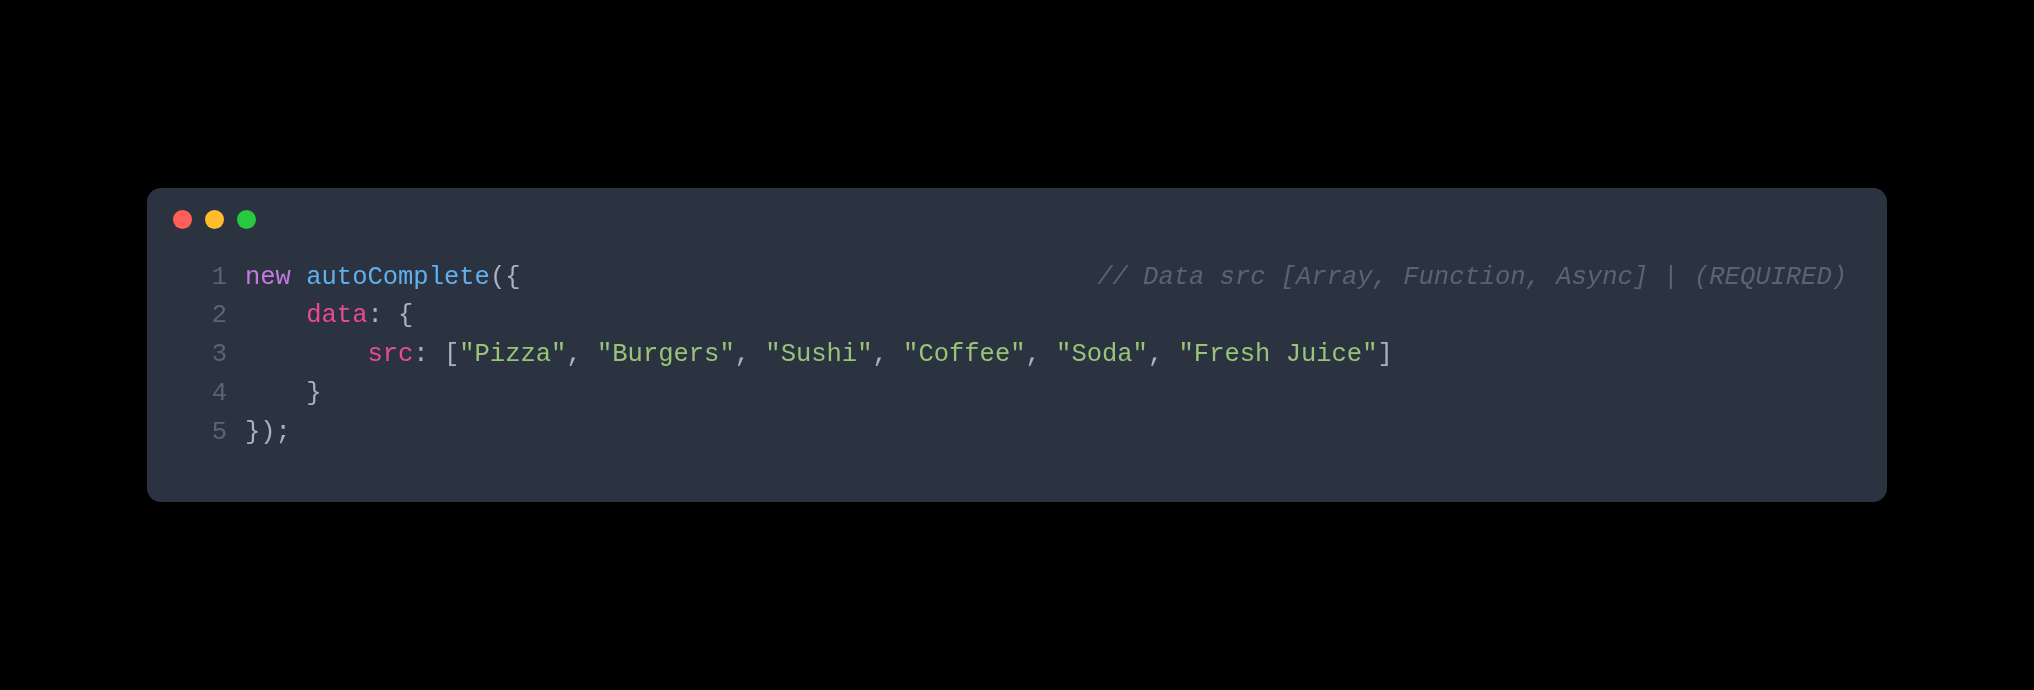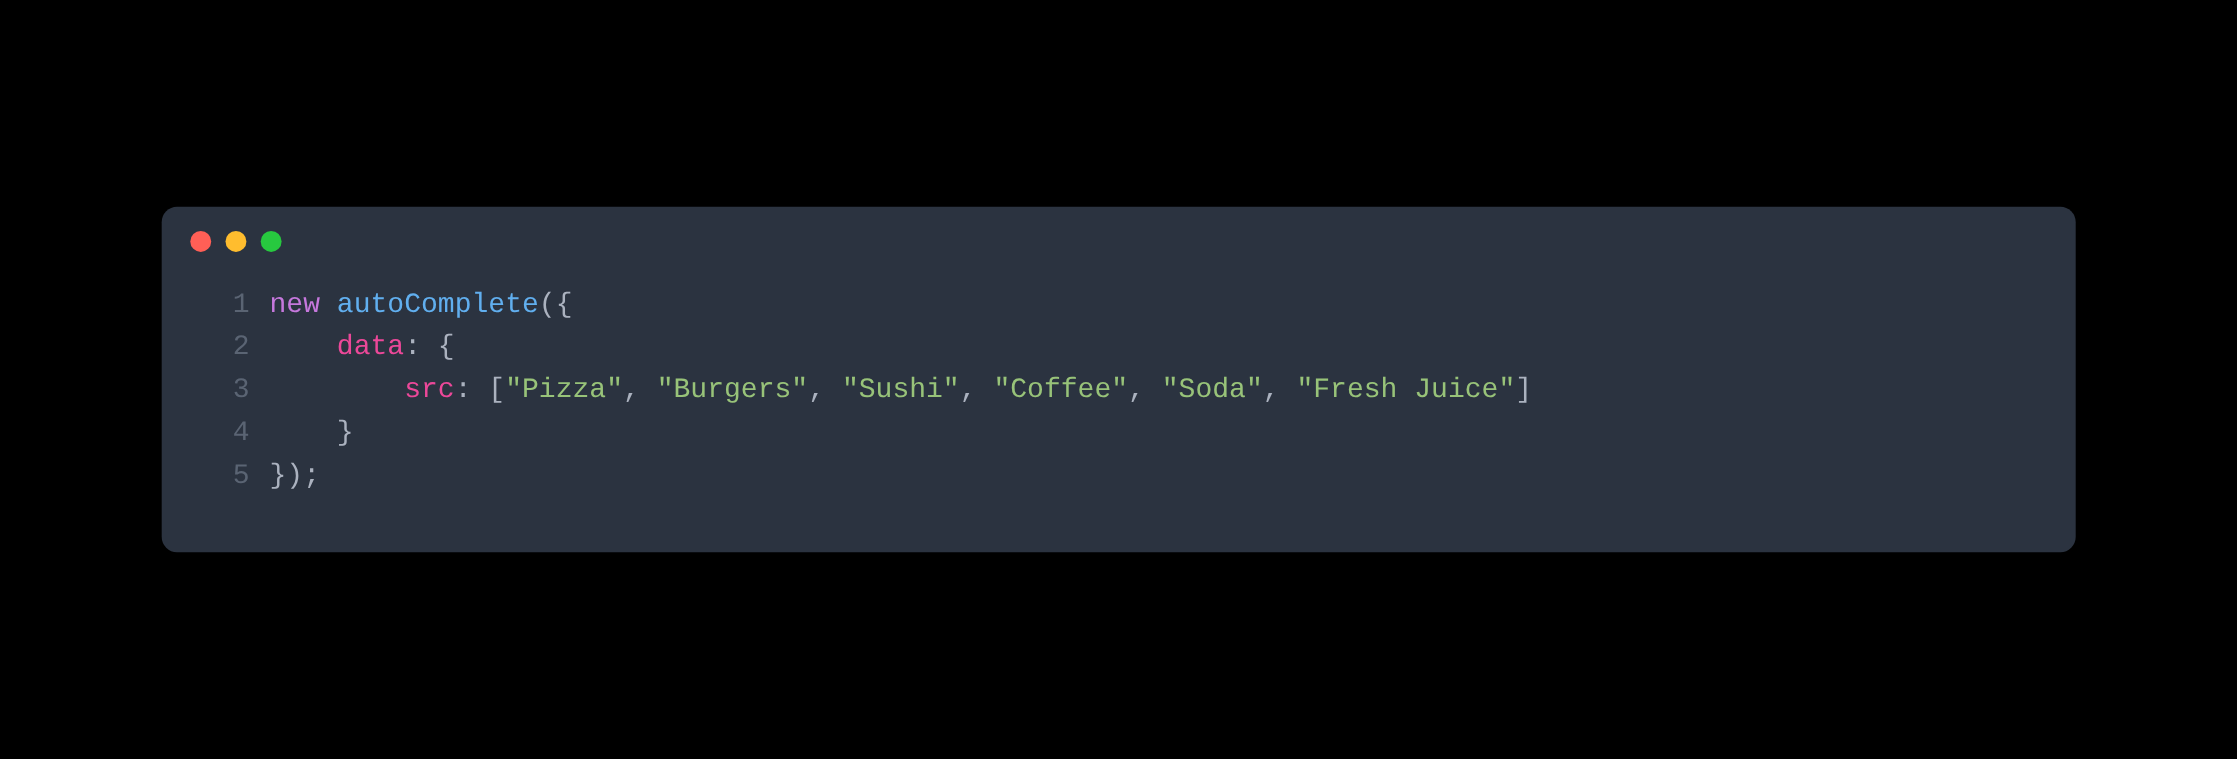--- a/index.html
+++ b/index.html
@@ -75,20 +75,21 @@
     <div class="traffic-light yellow"></div>
     <div class="traffic-light green"></div>
   </div>
   <div class="code-area">
 
     <div class="code-line">
       <span class="line-number">1</span>
       <span class="code-content">
         <span><span class="keyword">new</span><span class="plain"> </span><span class="fn-name">autoComplete</span><span class="plain">({</span></span>
         <span class="spacer"></span>
+        <span class="comment">// Data src [Array, Function, Async] | (REQUIRED)</span>
       </span>
     </div>
 
     <div class="code-line">
       <span class="line-number">2</span>
       <span class="code-content">
         <span><span class="plain">    </span><span class="prop">data</span><span class="plain">: {</span></span>
       </span>
     </div>
 

